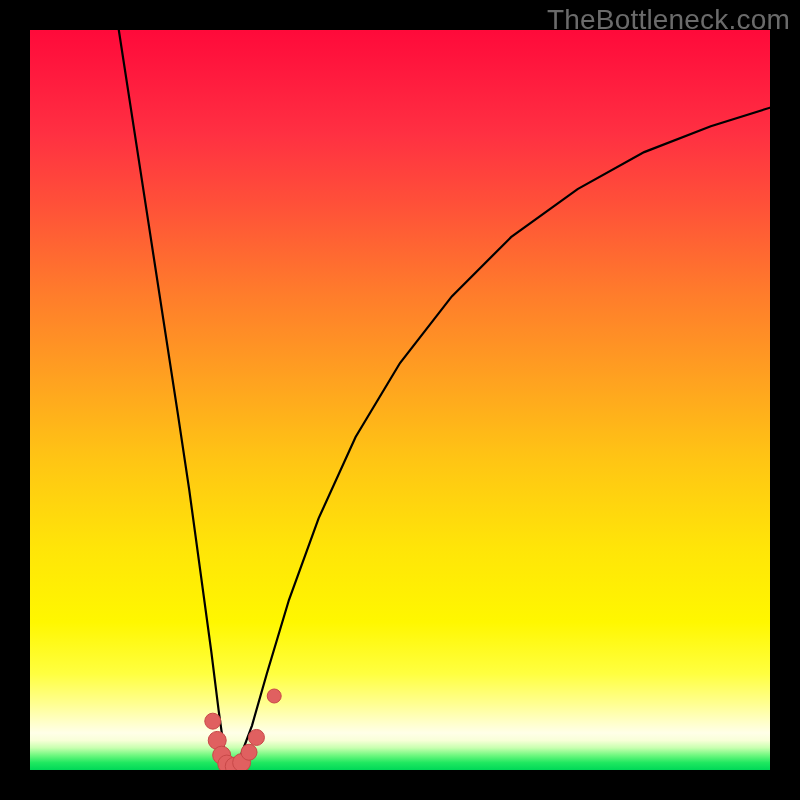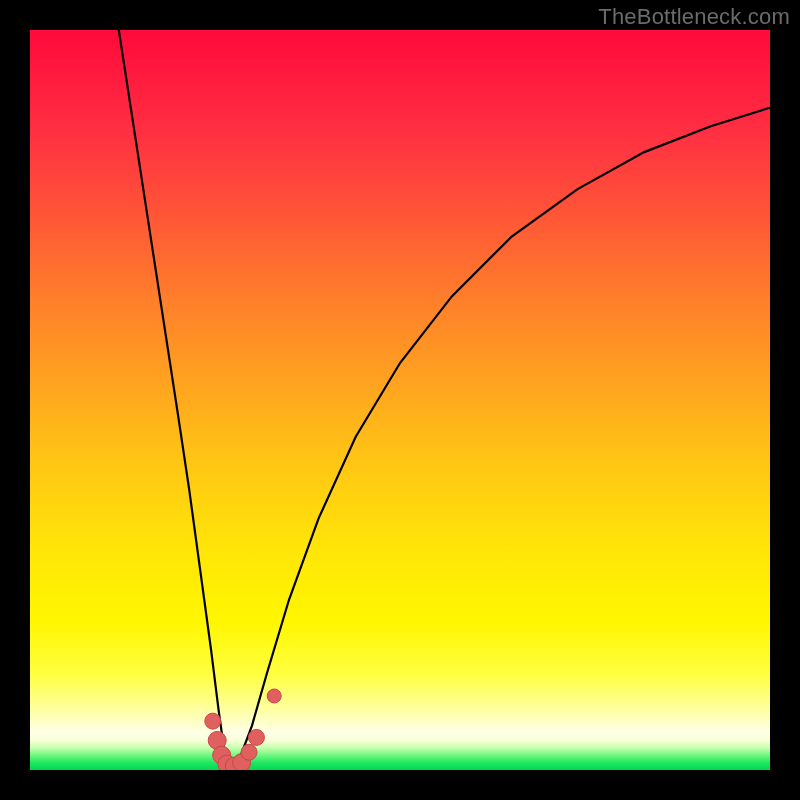--- a/index.html
+++ b/index.html
@@ -52,21 +52,21 @@
     left: 0;
     top: 0;
     width: 740px;
     height: 740px;
   }
   .watermark {
     position: absolute;
     top: 4px;
     right: 10px;
     color: #6b6b6b;
-    font-size: 22px;
+    font-size: 28px;
     font-weight: 500;
     letter-spacing: 0.2px;
     user-select: none;
   }
 </style>
 </head>
 <body>
 
 <div class="frame">
   <div class="watermark">TheBottleneck.com</div>

